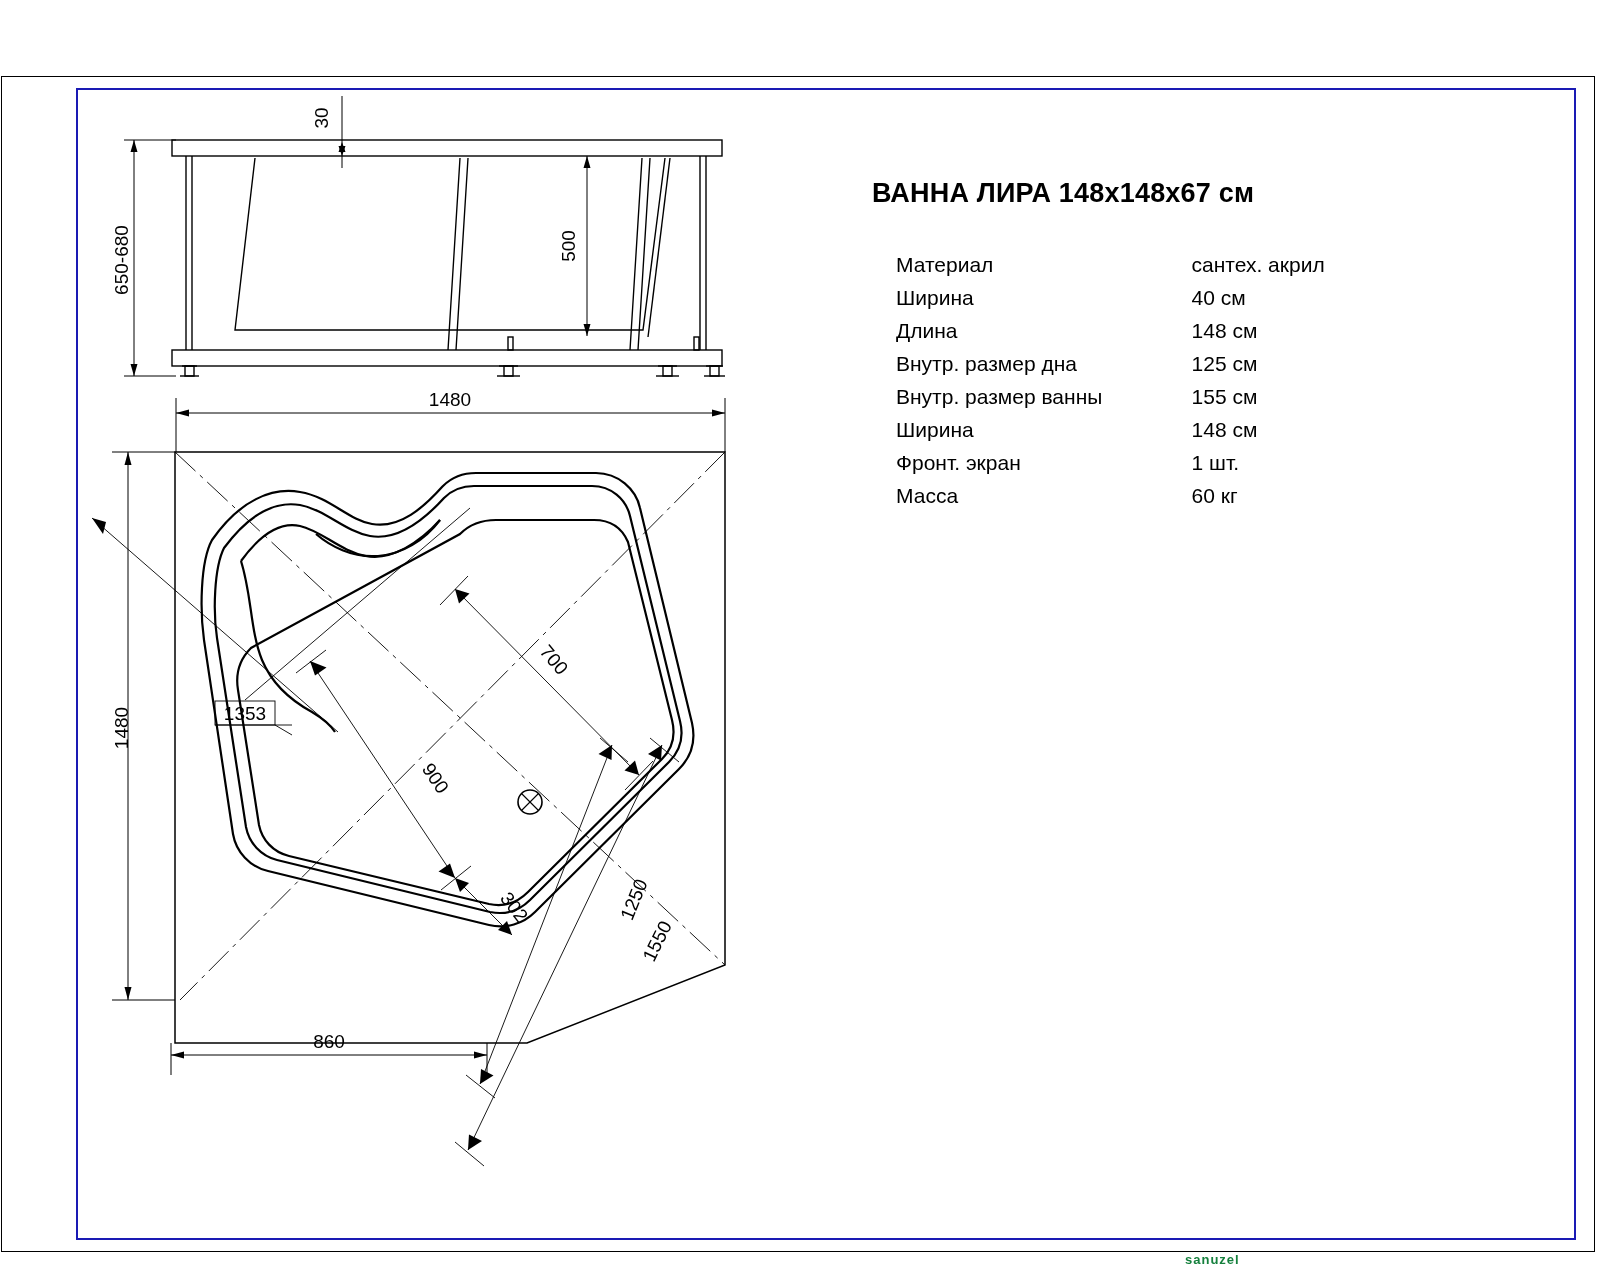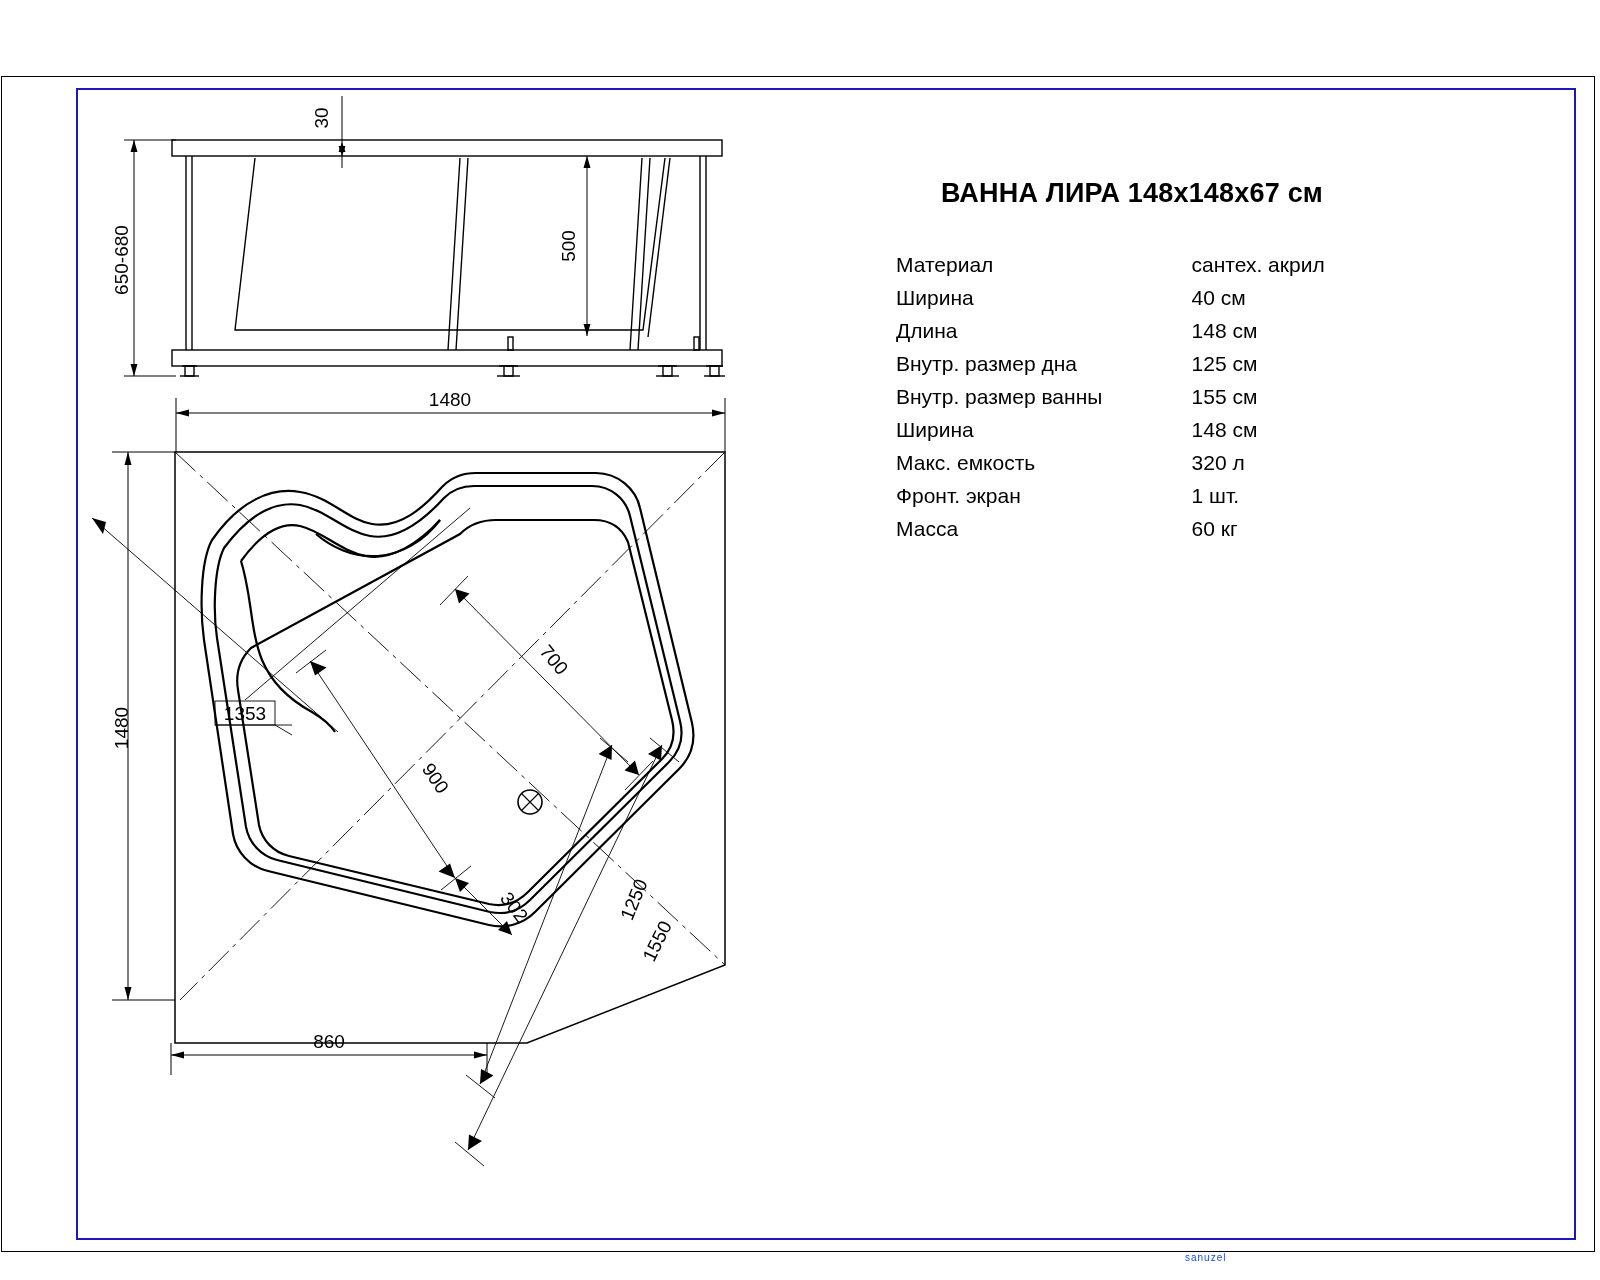--- a/index.html
+++ b/index.html
@@ -44,21 +44,20 @@
   .spec-block {
     position: absolute;
     left: 872px;
     top: 178px;
     width: 520px;
   }
   .spec-title {
     font-size: 27px;
     font-weight: bold;
     color: #000;
-    text-align: center;
     letter-spacing: 0.2px;
     margin-bottom: 44px;
     white-space: nowrap;
   }
   .spec-rows {
     display: block;
     margin-left: 24px;
   }
   .spec-row {
     display: flex;
@@ -75,24 +74,25 @@
   .spec-value {
     width: 190px;
     text-align: left;
     white-space: nowrap;
     padding-right: 12px;
   }
   .watermark {
     position: absolute;
     left: 1185px;
     top: 1252px;
-    font-size: 10px;
-    color: #1d4ed8;
+    font-size: 13px;
+    color: #15803d;
     letter-spacing: 1px;
     white-space: nowrap;
+    font-weight: bold;
   }
   text.dim {
     font-family: "Liberation Sans", sans-serif;
     font-size: 19px;
     fill: #000000;
   }
 </style>
 </head>
 <body>
 
@@ -372,24 +372,20 @@
         <span class="spec-label">Внутр. размер ванны</span>
         <span class="spec-value">155 см</span>
       </div>
 
       <div class="spec-row">
         <span class="spec-label">Ширина</span>
         <span class="spec-value">148 см</span>
       </div>
 
 
-      <div class="spec-row">
-        <span class="spec-label">Макс. емкость</span>
-        <span class="spec-value">320 л</span>
-      </div>
 
 
       <div class="spec-row">
         <span class="spec-label">Фронт. экран</span>
         <span class="spec-value">1 шт.</span>
       </div>
 
       <div class="spec-row">
         <span class="spec-label">Масса</span>
         <span class="spec-value">60 кг</span>

